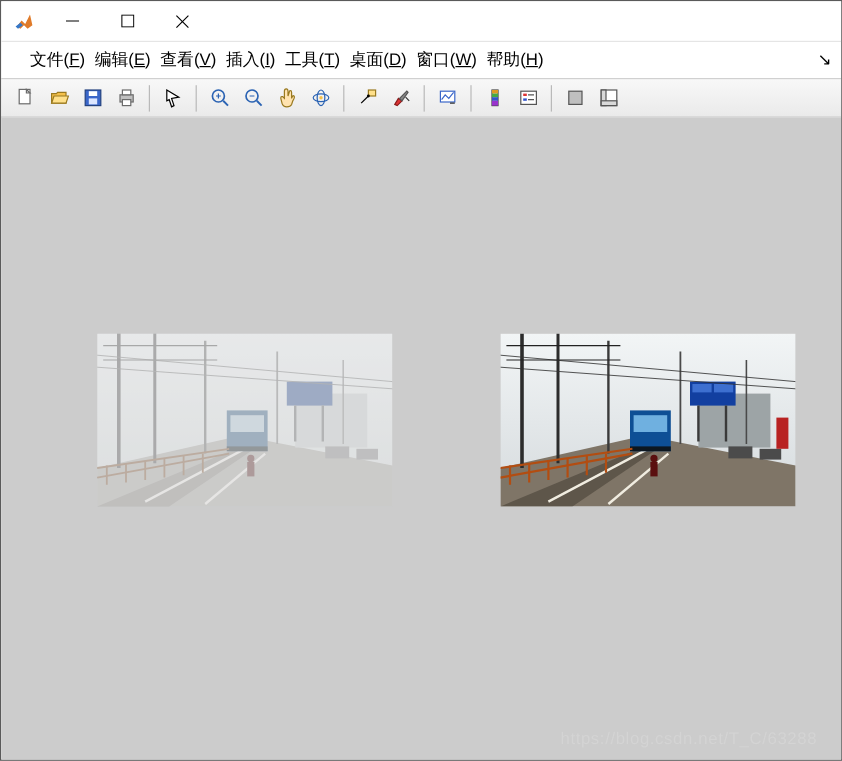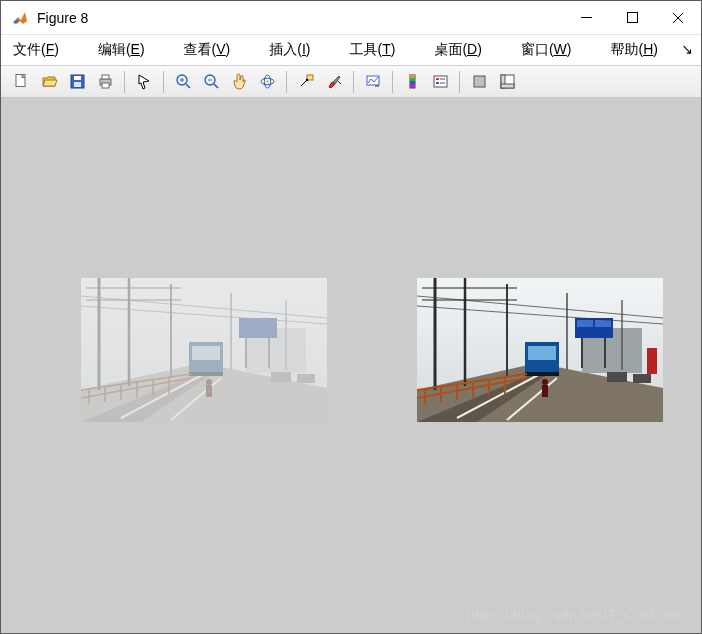--- a/index.html
+++ b/index.html
@@ -32,22 +32,22 @@
     display:flex; align-items:center; justify-content:center;
     color:#000;
   }
   .winbtn svg { width:11px; height:11px; stroke:#000; stroke-width:1; fill:none; }
   .winbtn.close svg { width:12px; height:12px; }
   
   .menubar {
     height: 30px;
     display:flex;
     align-items:center;
-    padding: 0 12px;
-    gap: 39px;
+    padding: 0 24px;
+    gap: 8px;
     background:#fff;
     position:relative;
   }
   .menubar .dock-arrow {
     position:absolute; right:8px; top:6px;
     font-size:14px; color:#000;
   }
   .menu-item { white-space:nowrap; cursor:default; }
   .menu-item .ul { text-decoration: underline; }
   
@@ -103,21 +103,20 @@
 </head>
 <body>
 
 <div class="titlebar">
   <span class="app-icon">
     <svg viewBox="0 0 18 18">
         <path d="M3 13 L7 8 L10 11 L14 3 L16 12 L12 15 L9 12 L6 15 Z" fill="#e07b2a"></path>
         <path d="M2 13 L6 10 L8 12 L4 15 Z" fill="#3578c9"></path>
       </svg>
   </span>
-  <span class="title">Figure 8</span>
   <div class="winbtn">
     <svg viewBox="0 0 11 11">
         <line x1="0" y1="5.5" x2="11" y2="5.5"></line>
       </svg>
   </div>
   <div class="winbtn">
     <svg viewBox="0 0 11 11">
         <rect x="0.5" y="0.5" width="10" height="10"></rect>
       </svg>
   </div>

